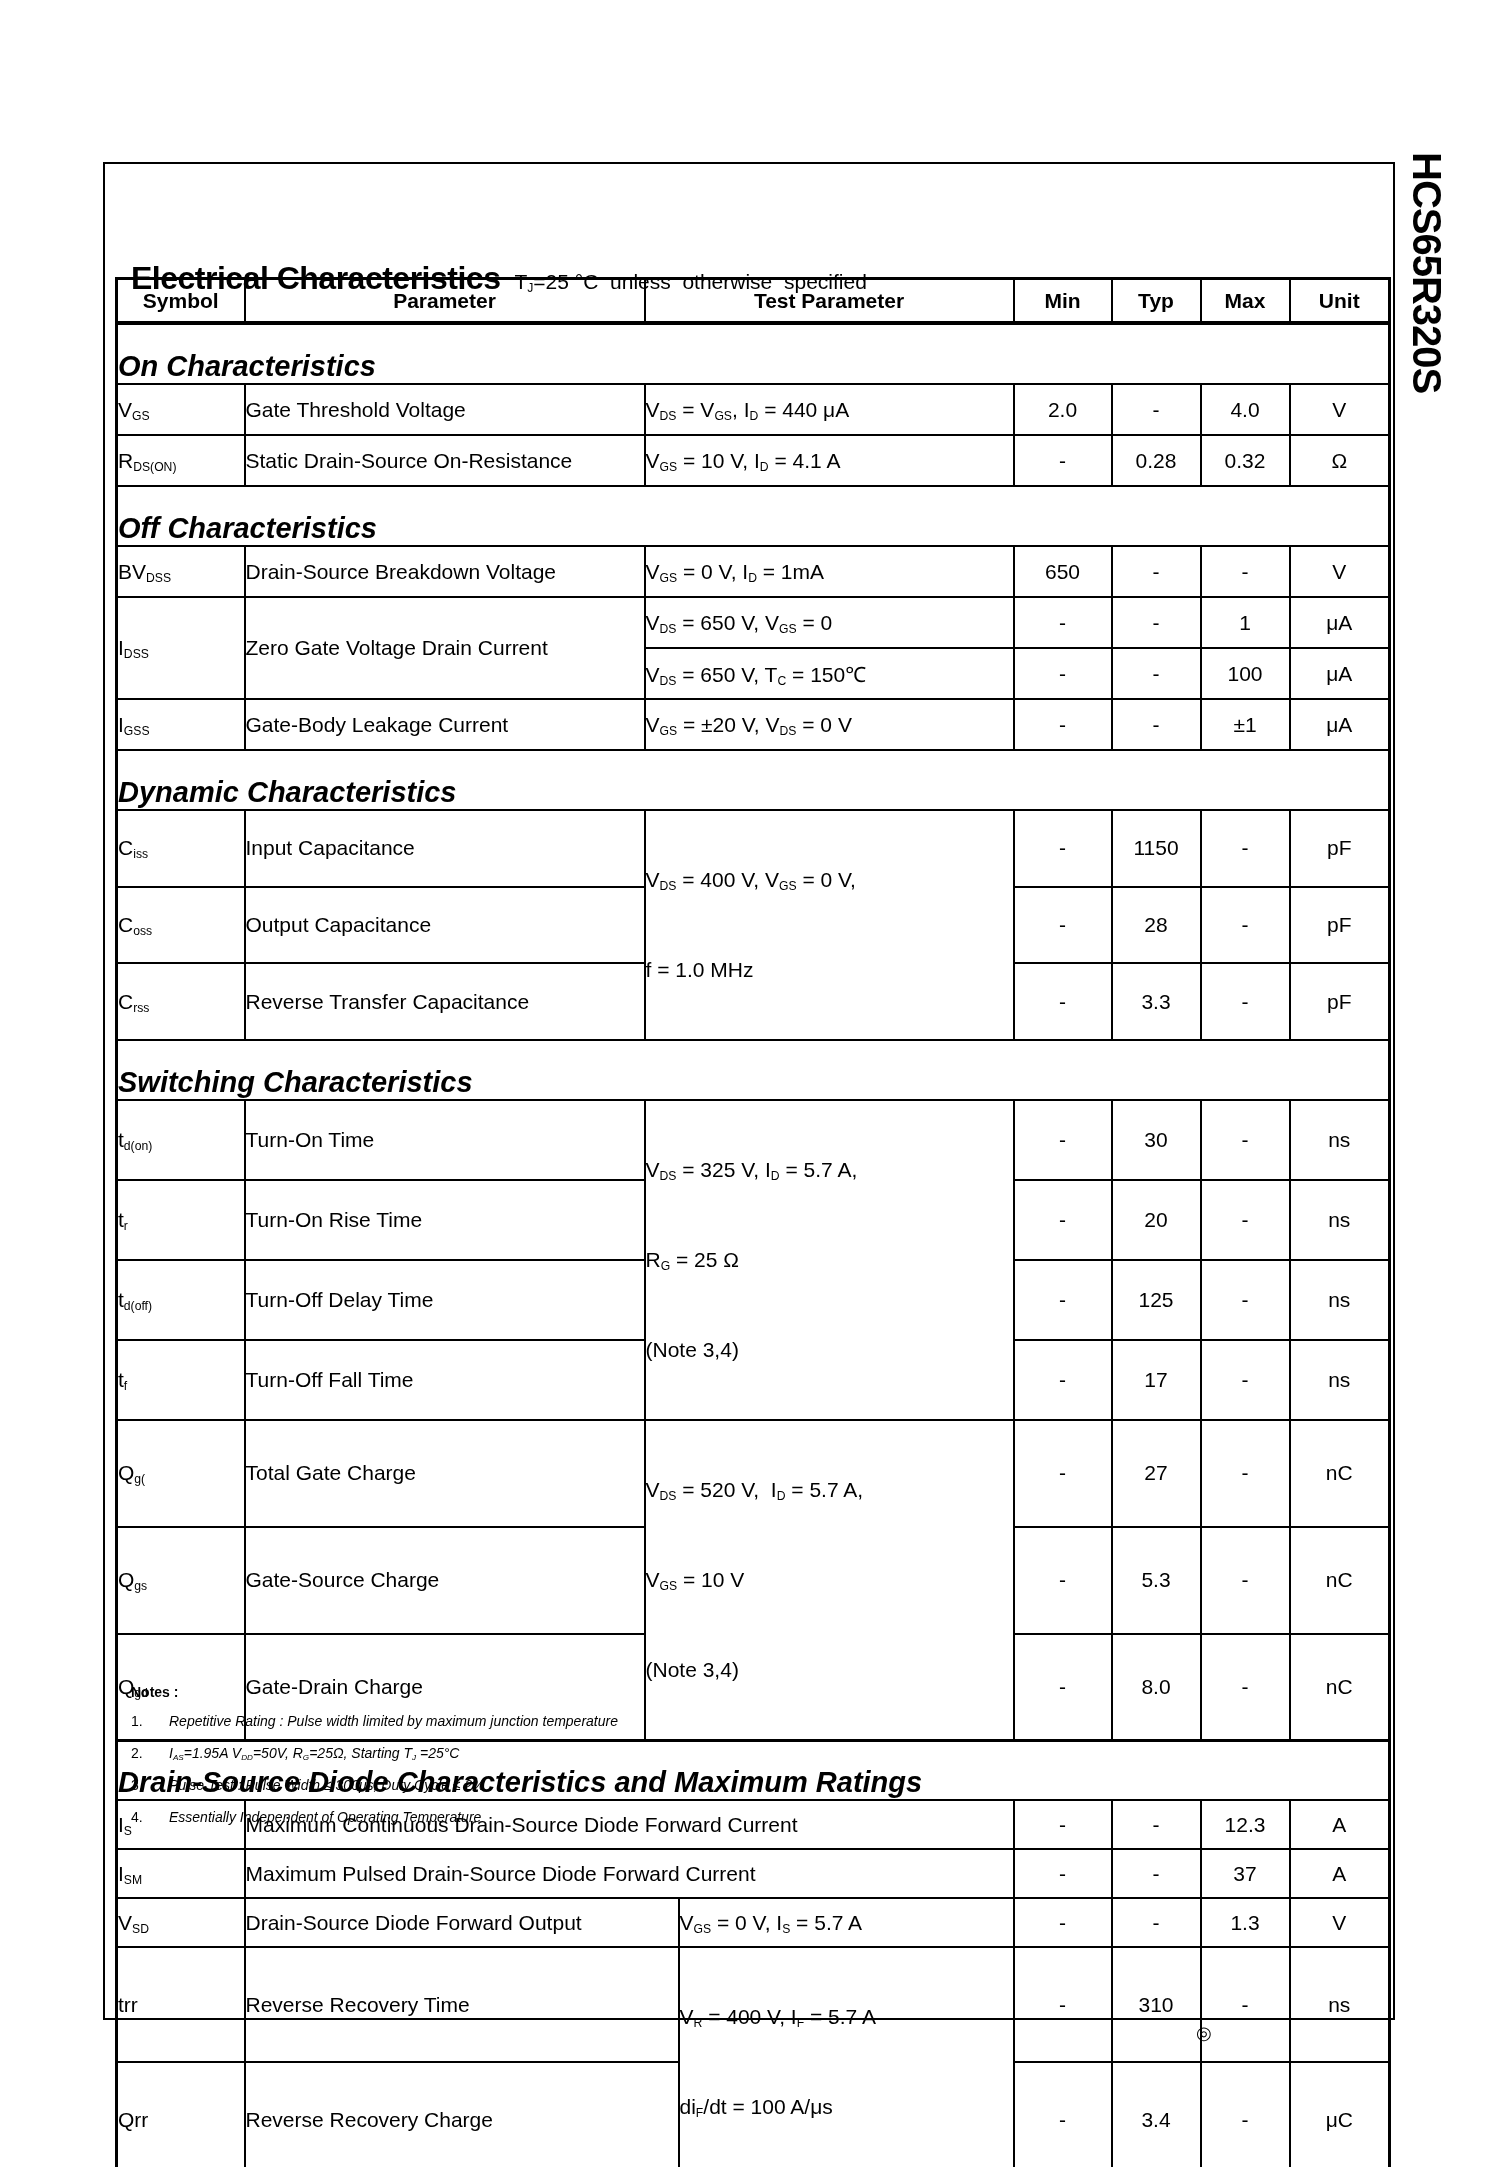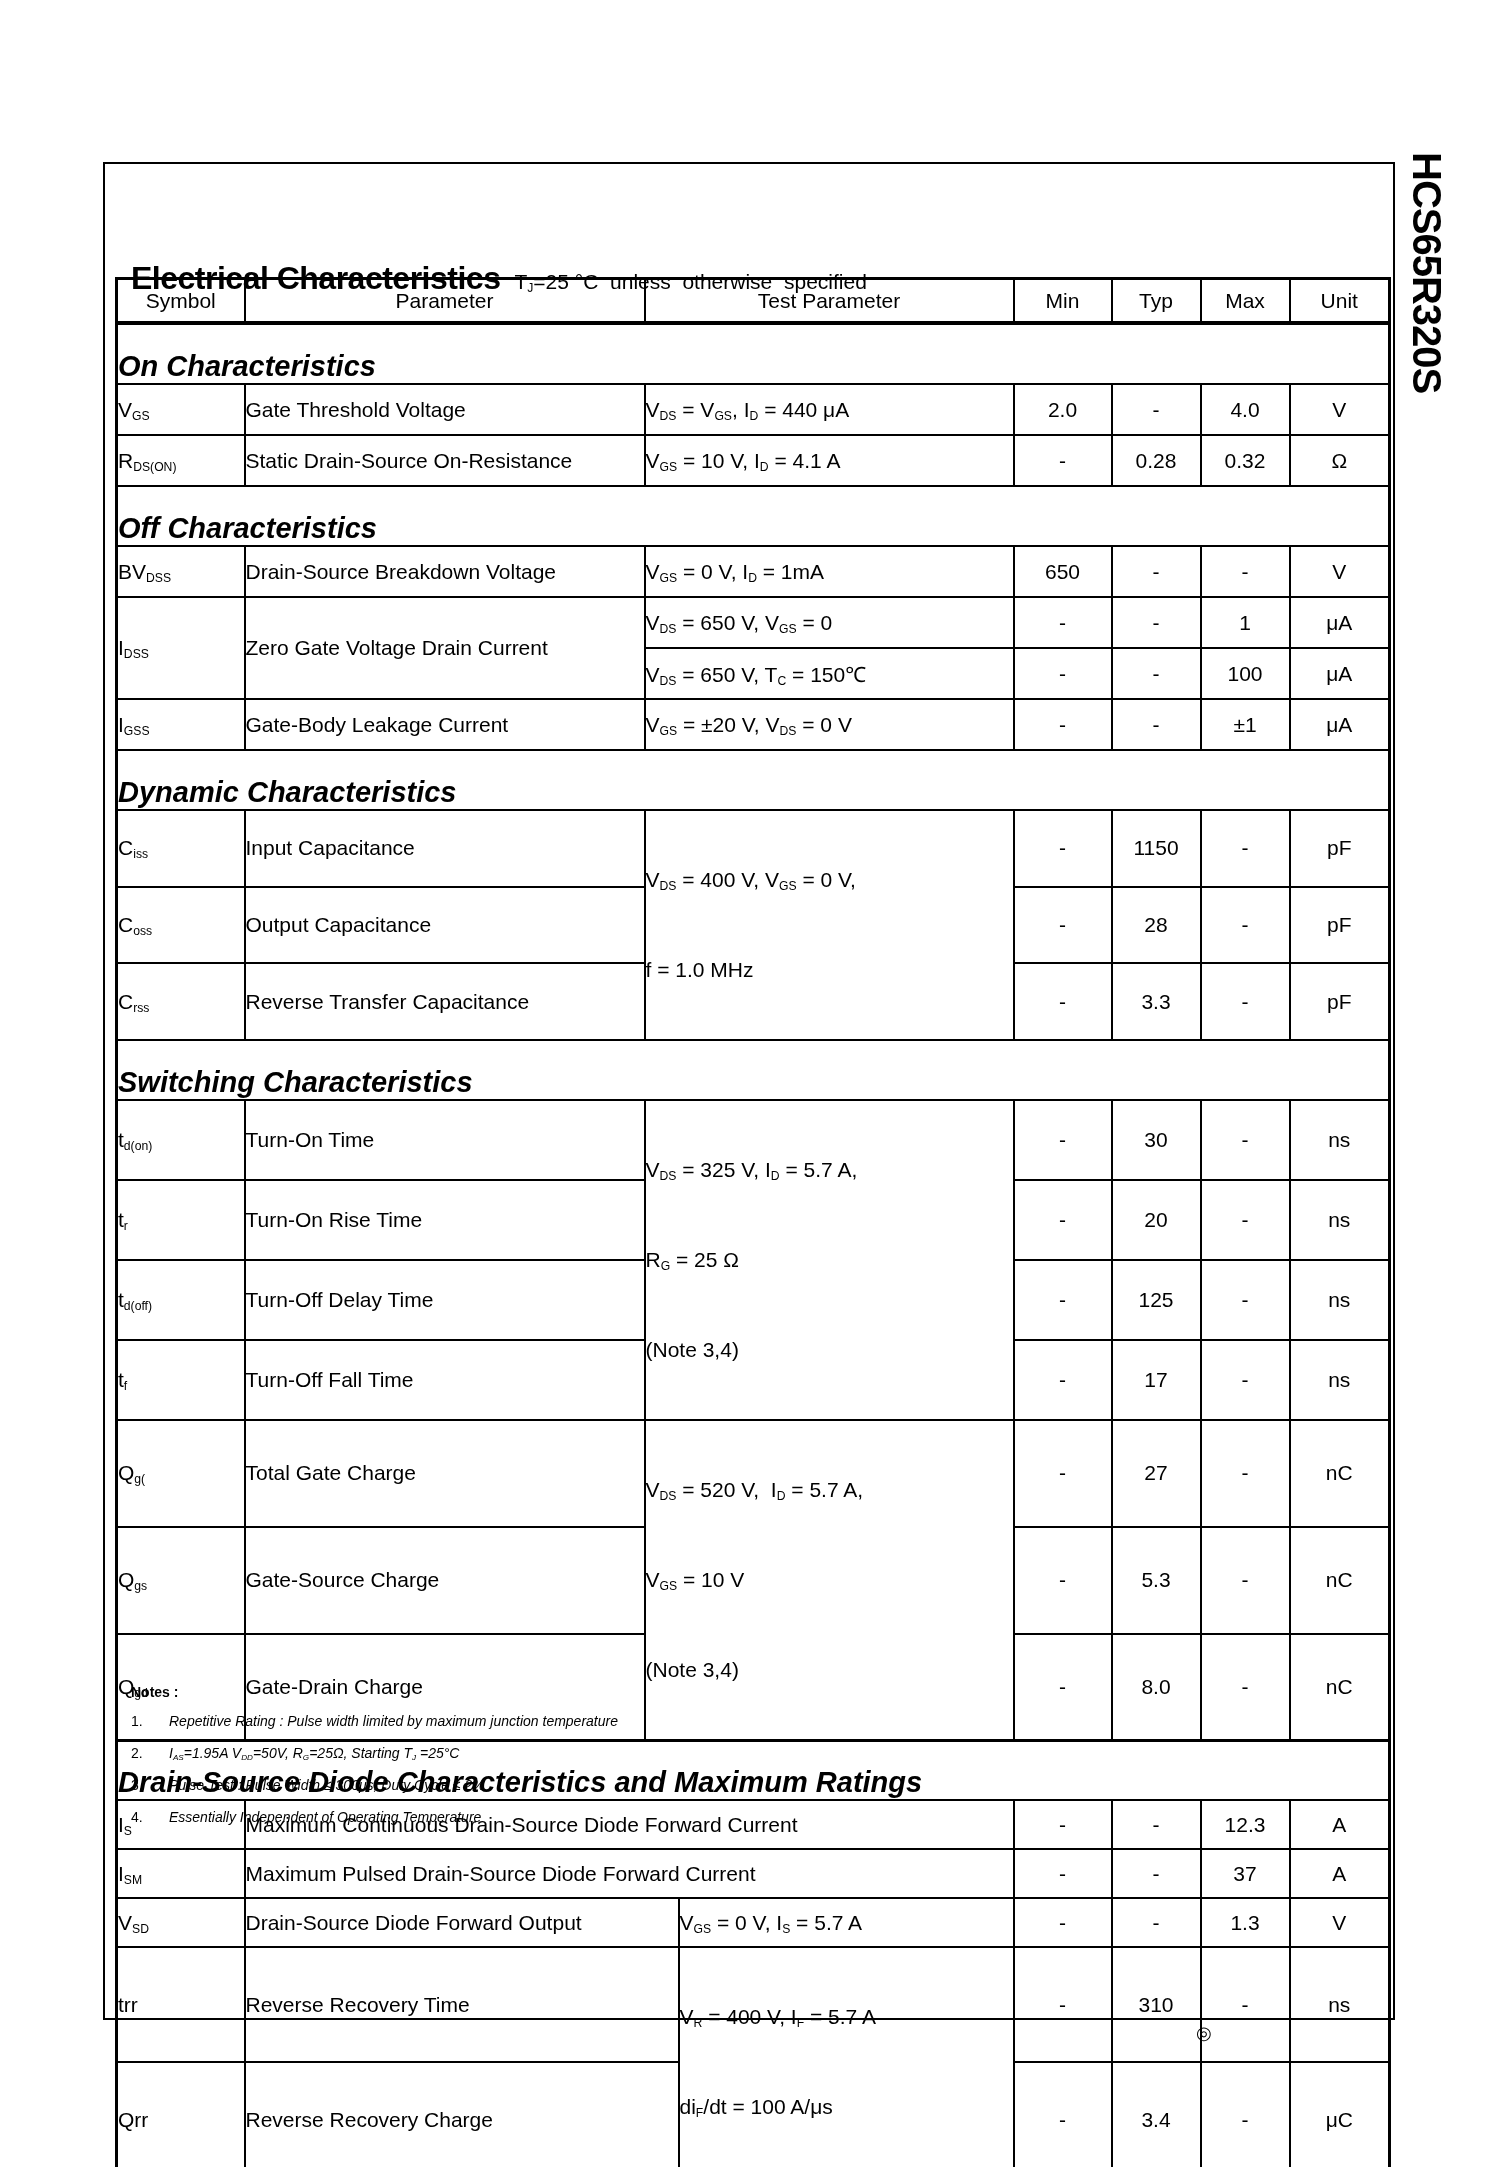--- a/index.html
+++ b/index.html
@@ -49,21 +49,21 @@
     border:3px solid #000;
     font-size:21px;
   }
   table.spec.diode{margin-top:-3px;border-top:none;}
   table.spec th,table.spec td{
     border:2px solid #000;
     padding:0;
     overflow:hidden;
   }
   tr.head th{
-    font-size:21px;font-weight:normal;text-align:center;
+    font-size:21px;font-weight:bold;text-align:center;
     height:41px;border-bottom:4px solid #000;
   }
   td.band{
     border-bottom:4px solid #000;
     vertical-align:bottom;
     font-size:29px;font-weight:bold;
     padding:0 0 9px 10px;
     white-space:nowrap;
   }
   td.sym{padding-left:14px;white-space:pre;}

